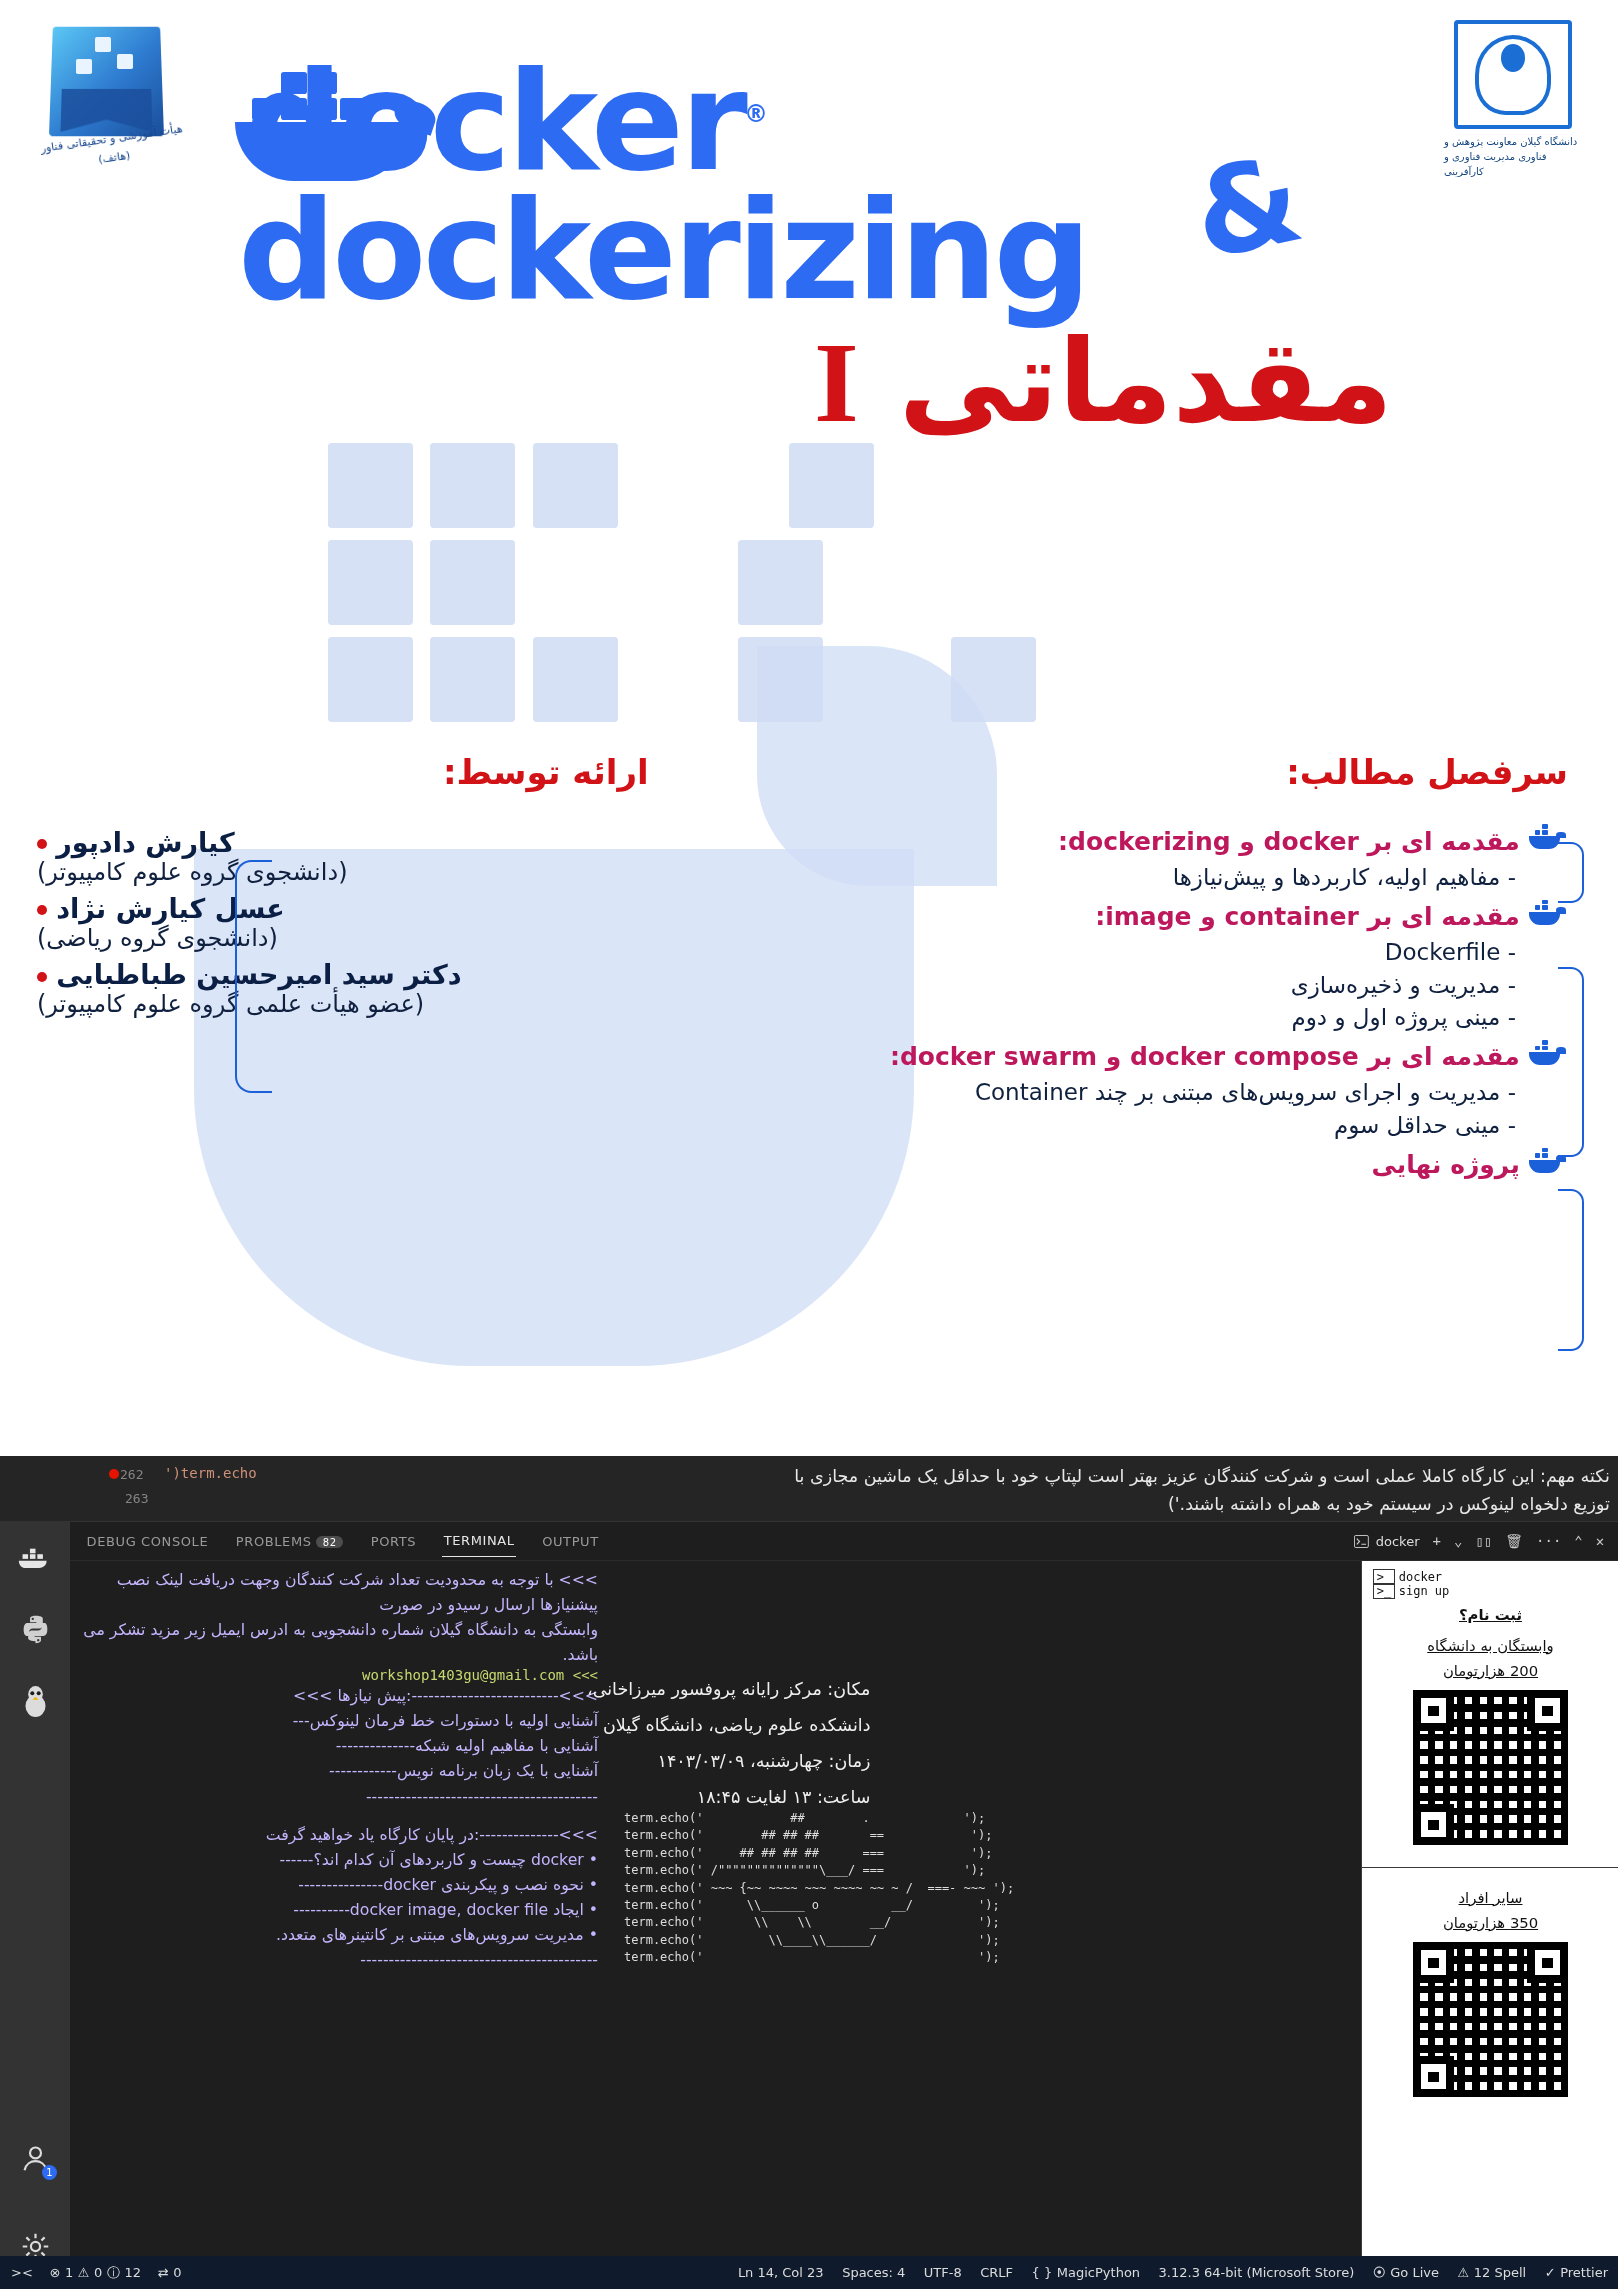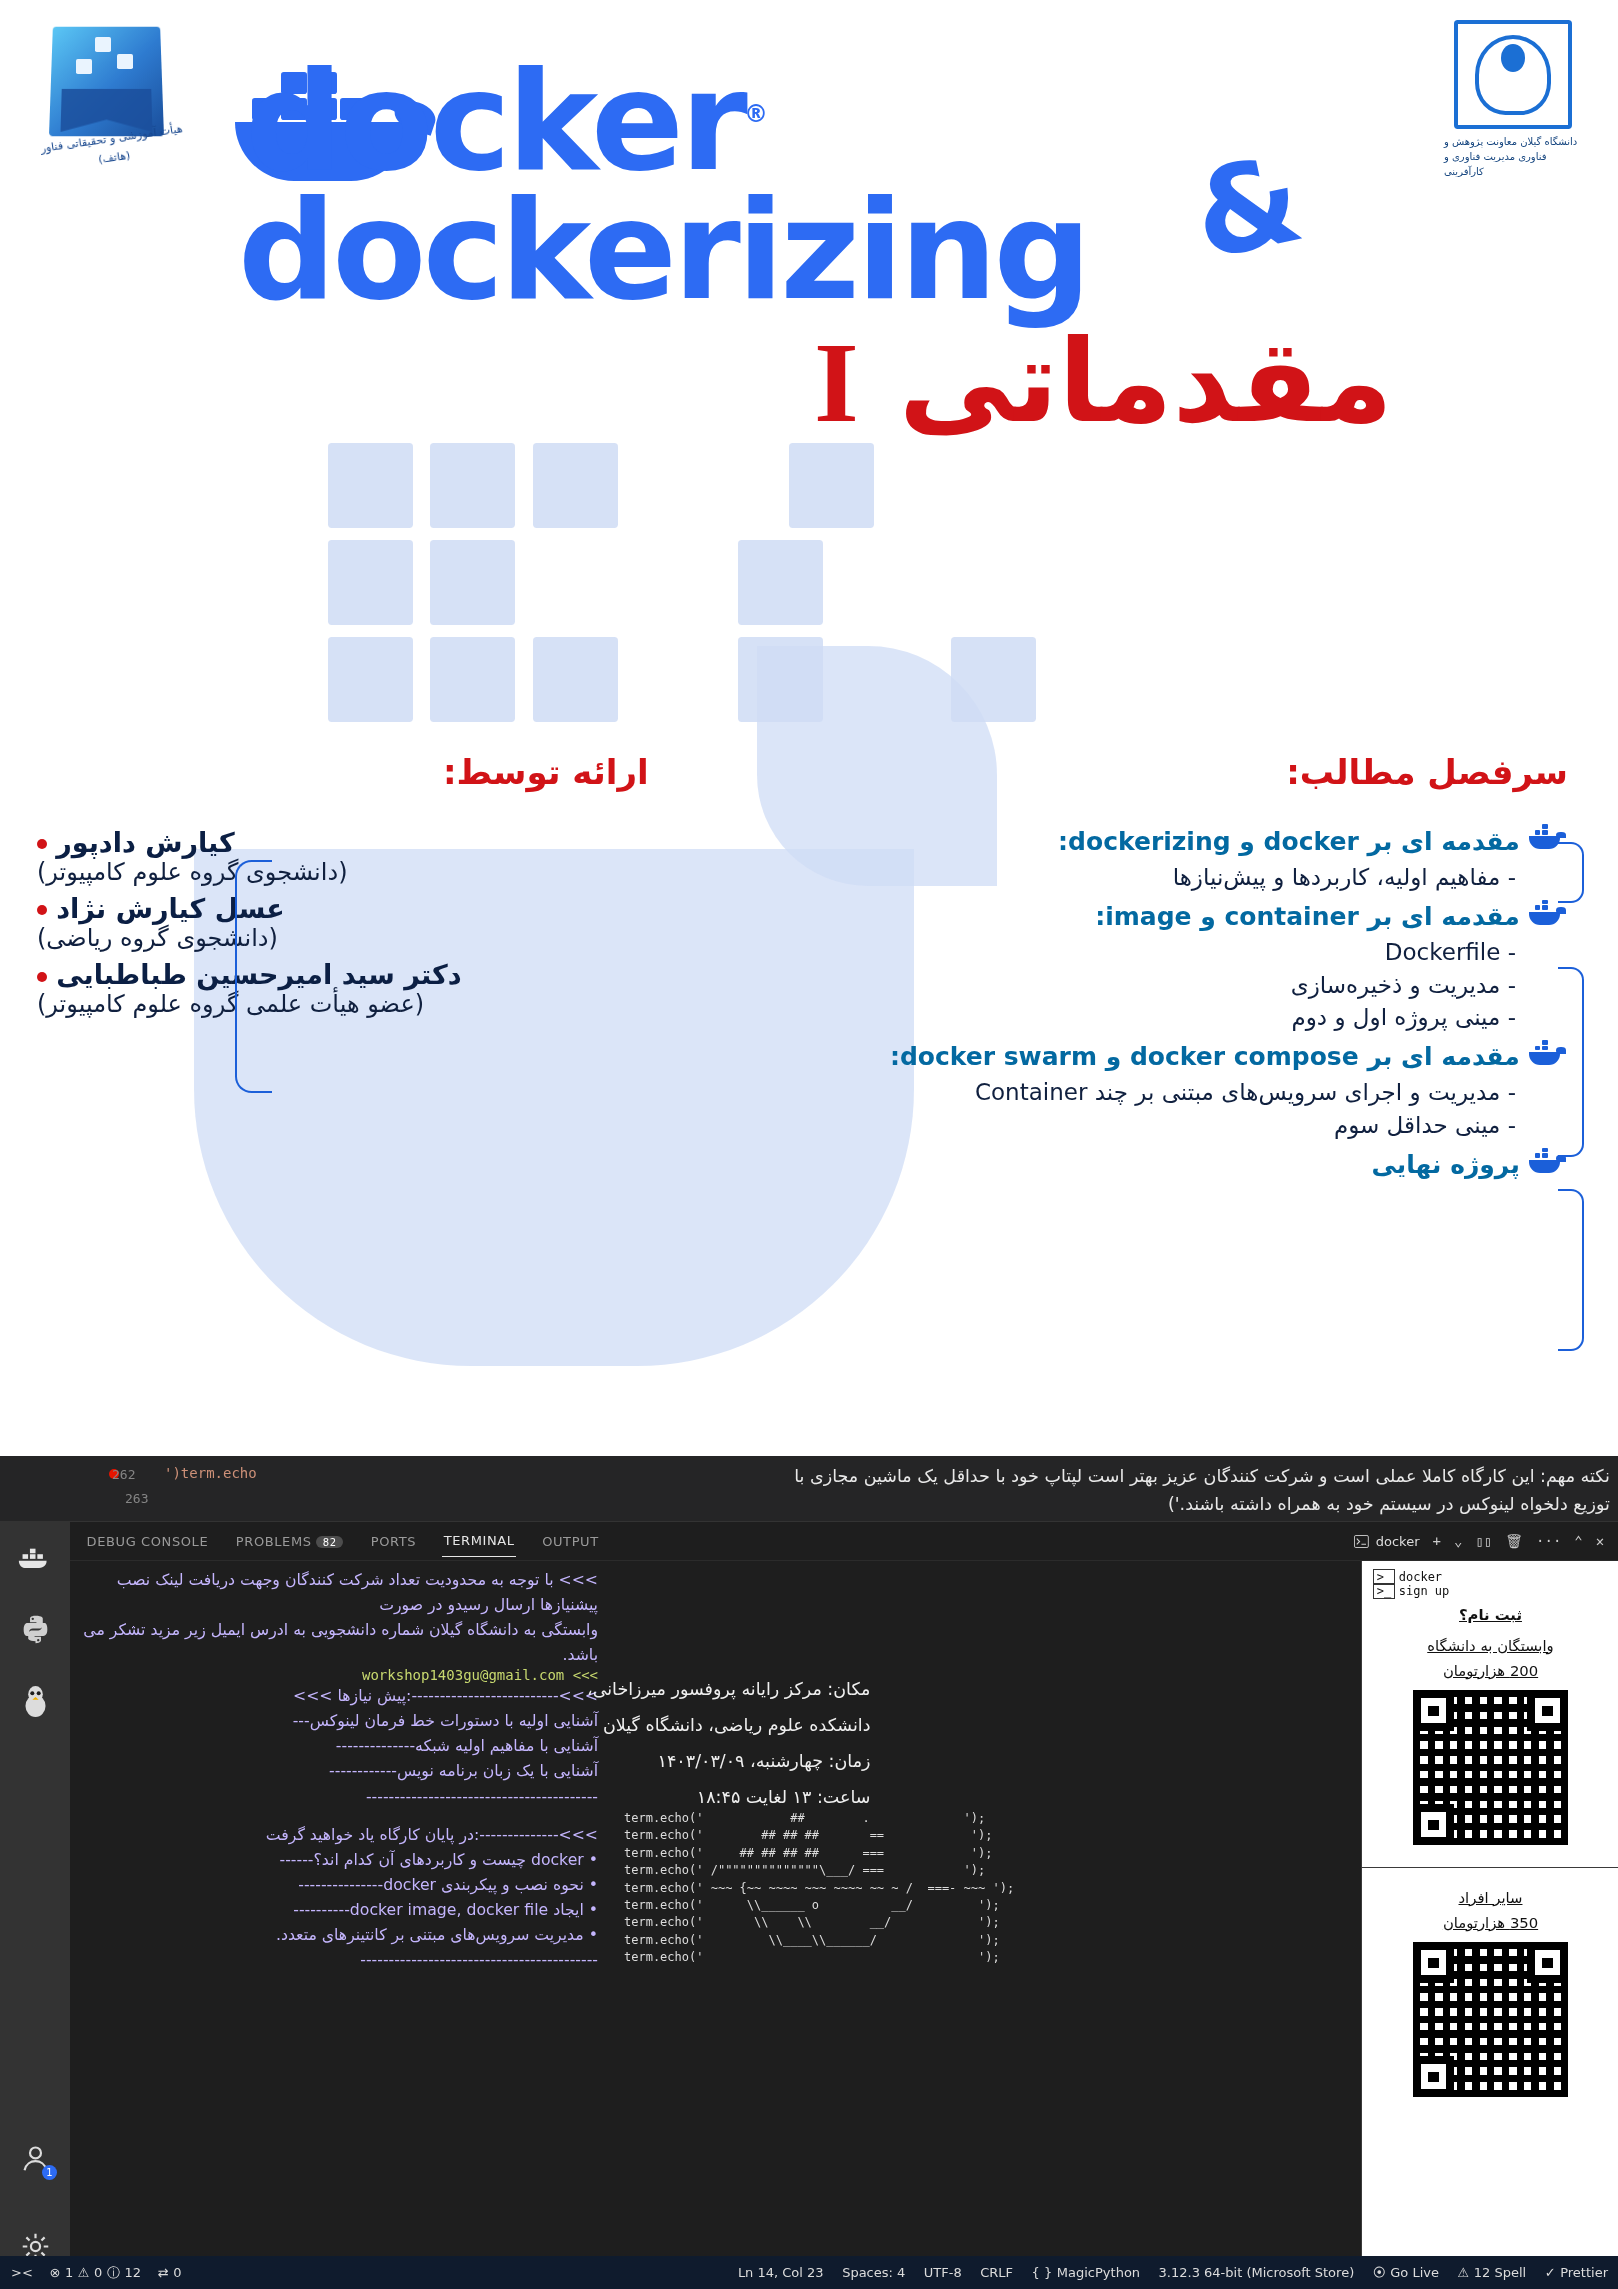--- a/index.html
+++ b/index.html
@@ -92,21 +92,21 @@
   }
   .title-fa .one { color:#d11317; font-family:"Liberation Serif", serif; }
 
   .sec-head {
     position:absolute; font-size:34px; font-weight:bold; color:#d11317; direction:rtl;
   }
   .sec-head.right { right:51px; top:752px; }
   .sec-head.left  { left:443px; top:752px; }
 
   .toc { position:absolute; right:55px; top:821px; width:757px; direction:rtl; text-align:right; }
-  .toc-main { font-size:25px; font-weight:bold; color:#0369a1; margin:5.5px 0 1.8px 0; }
+  .toc-main { font-size:25px; font-weight:bold; color:#be185d; margin:5.5px 0 1.8px 0; }
   .toc-sub  { font-size:23px; color:#10203f; margin:6.5px 48px 6.5px 0; }
   .toc-row { display:flex; align-items:center; justify-content:flex-start; gap:9.2px; }
   .mini-whale { width:35px; height:24px; flex:0 0 35px; position:relative; }
   .mw-hull{position:absolute;left:0;top:9.2px;width:31px;height:13px;background:#1b5fd9;border-radius:0 0 11px 11px;}
   .mw-hull:after{content:"";position:absolute;right:-5.5px;top:-4.6px;width:9.2px;height:6.5px;background:#1b5fd9;border-radius:50% 50% 0 50%;}
   .mw-c{position:absolute;background:#1b5fd9;width:5.5px;height:4.6px;border-radius:0.9px;}
 
   .bracket {
     position:absolute; border:2.8px solid #1b5fd9; border-right:none;
     border-radius:0 0 0 0;
@@ -330,21 +330,21 @@
       <div class="pres-role">(عضو هیأت علمی گروه علوم کامپیوتر)</div>
     </div>
   </div>
   <div class="pres-line"></div>
 </div>
 
 <div class="vscode">
 
   <div class="vs-topstrip">
     <div class="bp-dot"></div>
-    <div class="gutter-num" style="top:11px; left:112px;">262</div>
+    <div class="gutter-num" style="top:11px; left:120px;">262</div>
     <div class="gutter-num" style="top:35px; left:125px;">263</div>
     <div style="position:absolute; left:164px; top:9.2px; font-family:'DejaVu Sans Mono',monospace; font-size:14px; color:#ce9178;">term.echo('</div>
     <div class="vs-note" style="padding-right:0; padding-left:258px;">نکته مهم: این کارگاه کاملا عملی است و شرکت کنندگان عزیز بهتر است لپتاپ خود با حداقل یک ماشین مجازی با</div>
     <div class="vs-note" style="padding-right:0; padding-left:258px;">توزیع دلخواه لینوکس در سیستم خود به همراه داشته باشند.')</div>
   </div>
 
   <div class="vs-body">
 
     <div class="activitybar">
       <div class="act-icon">

